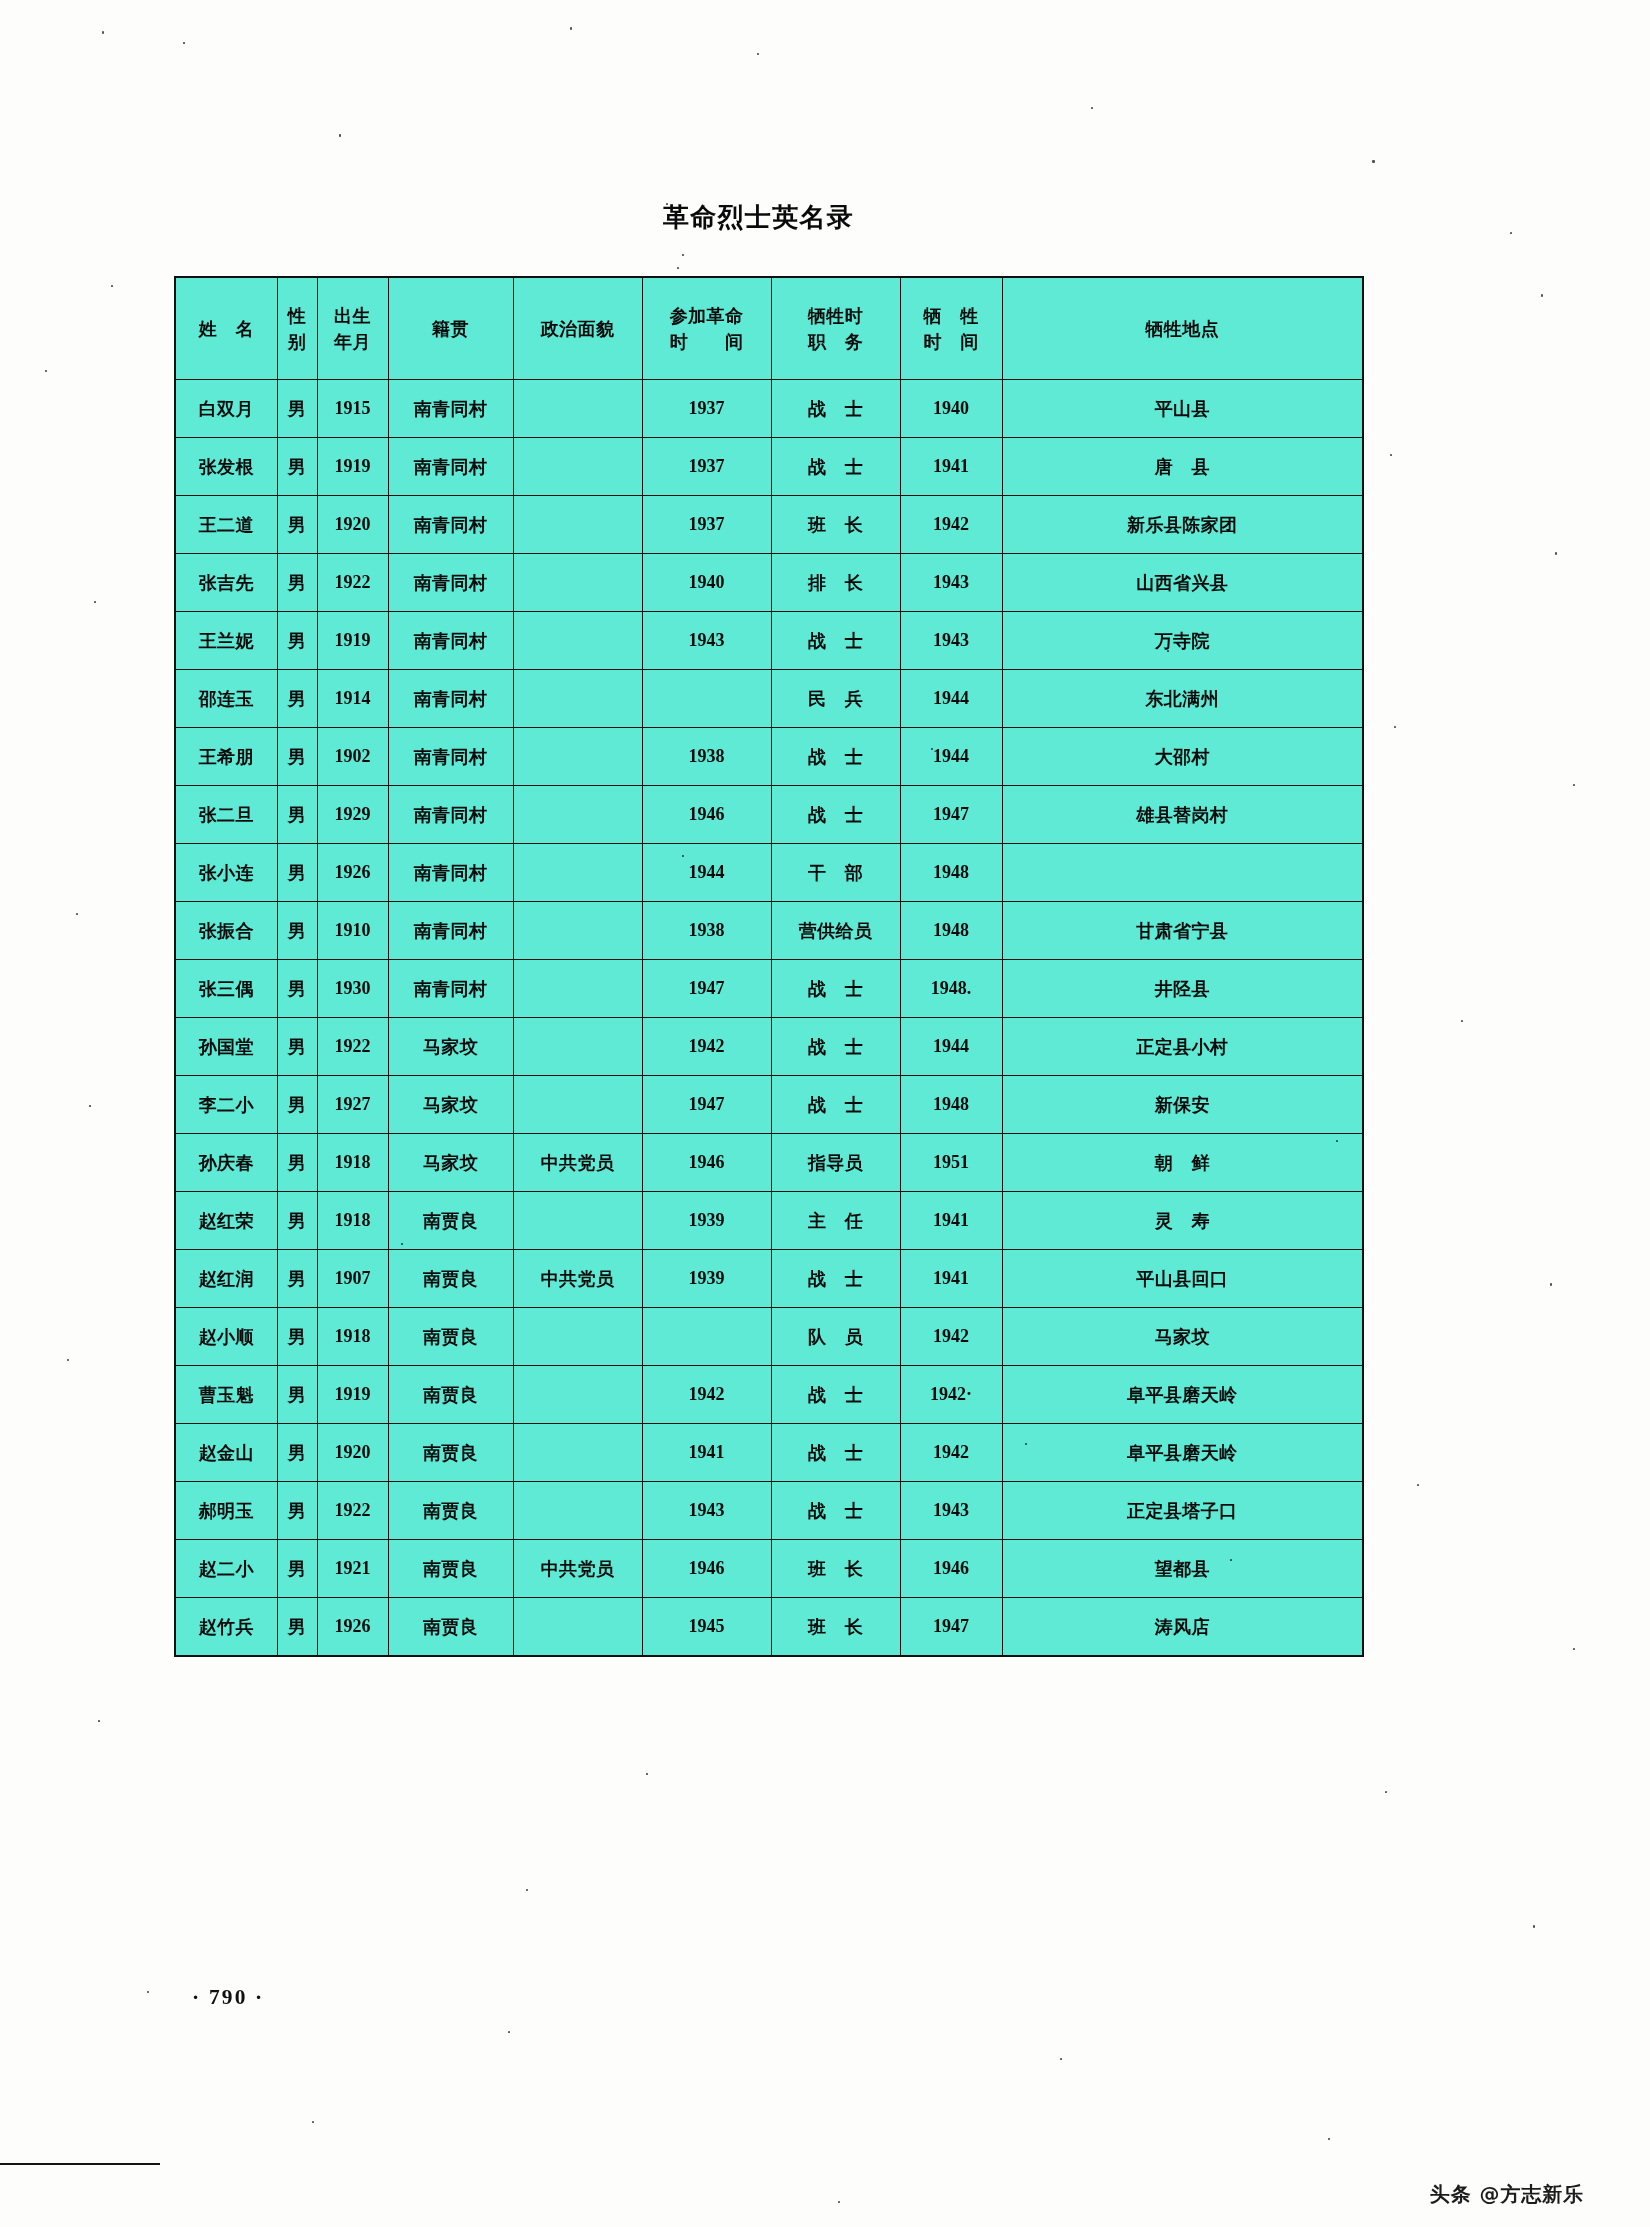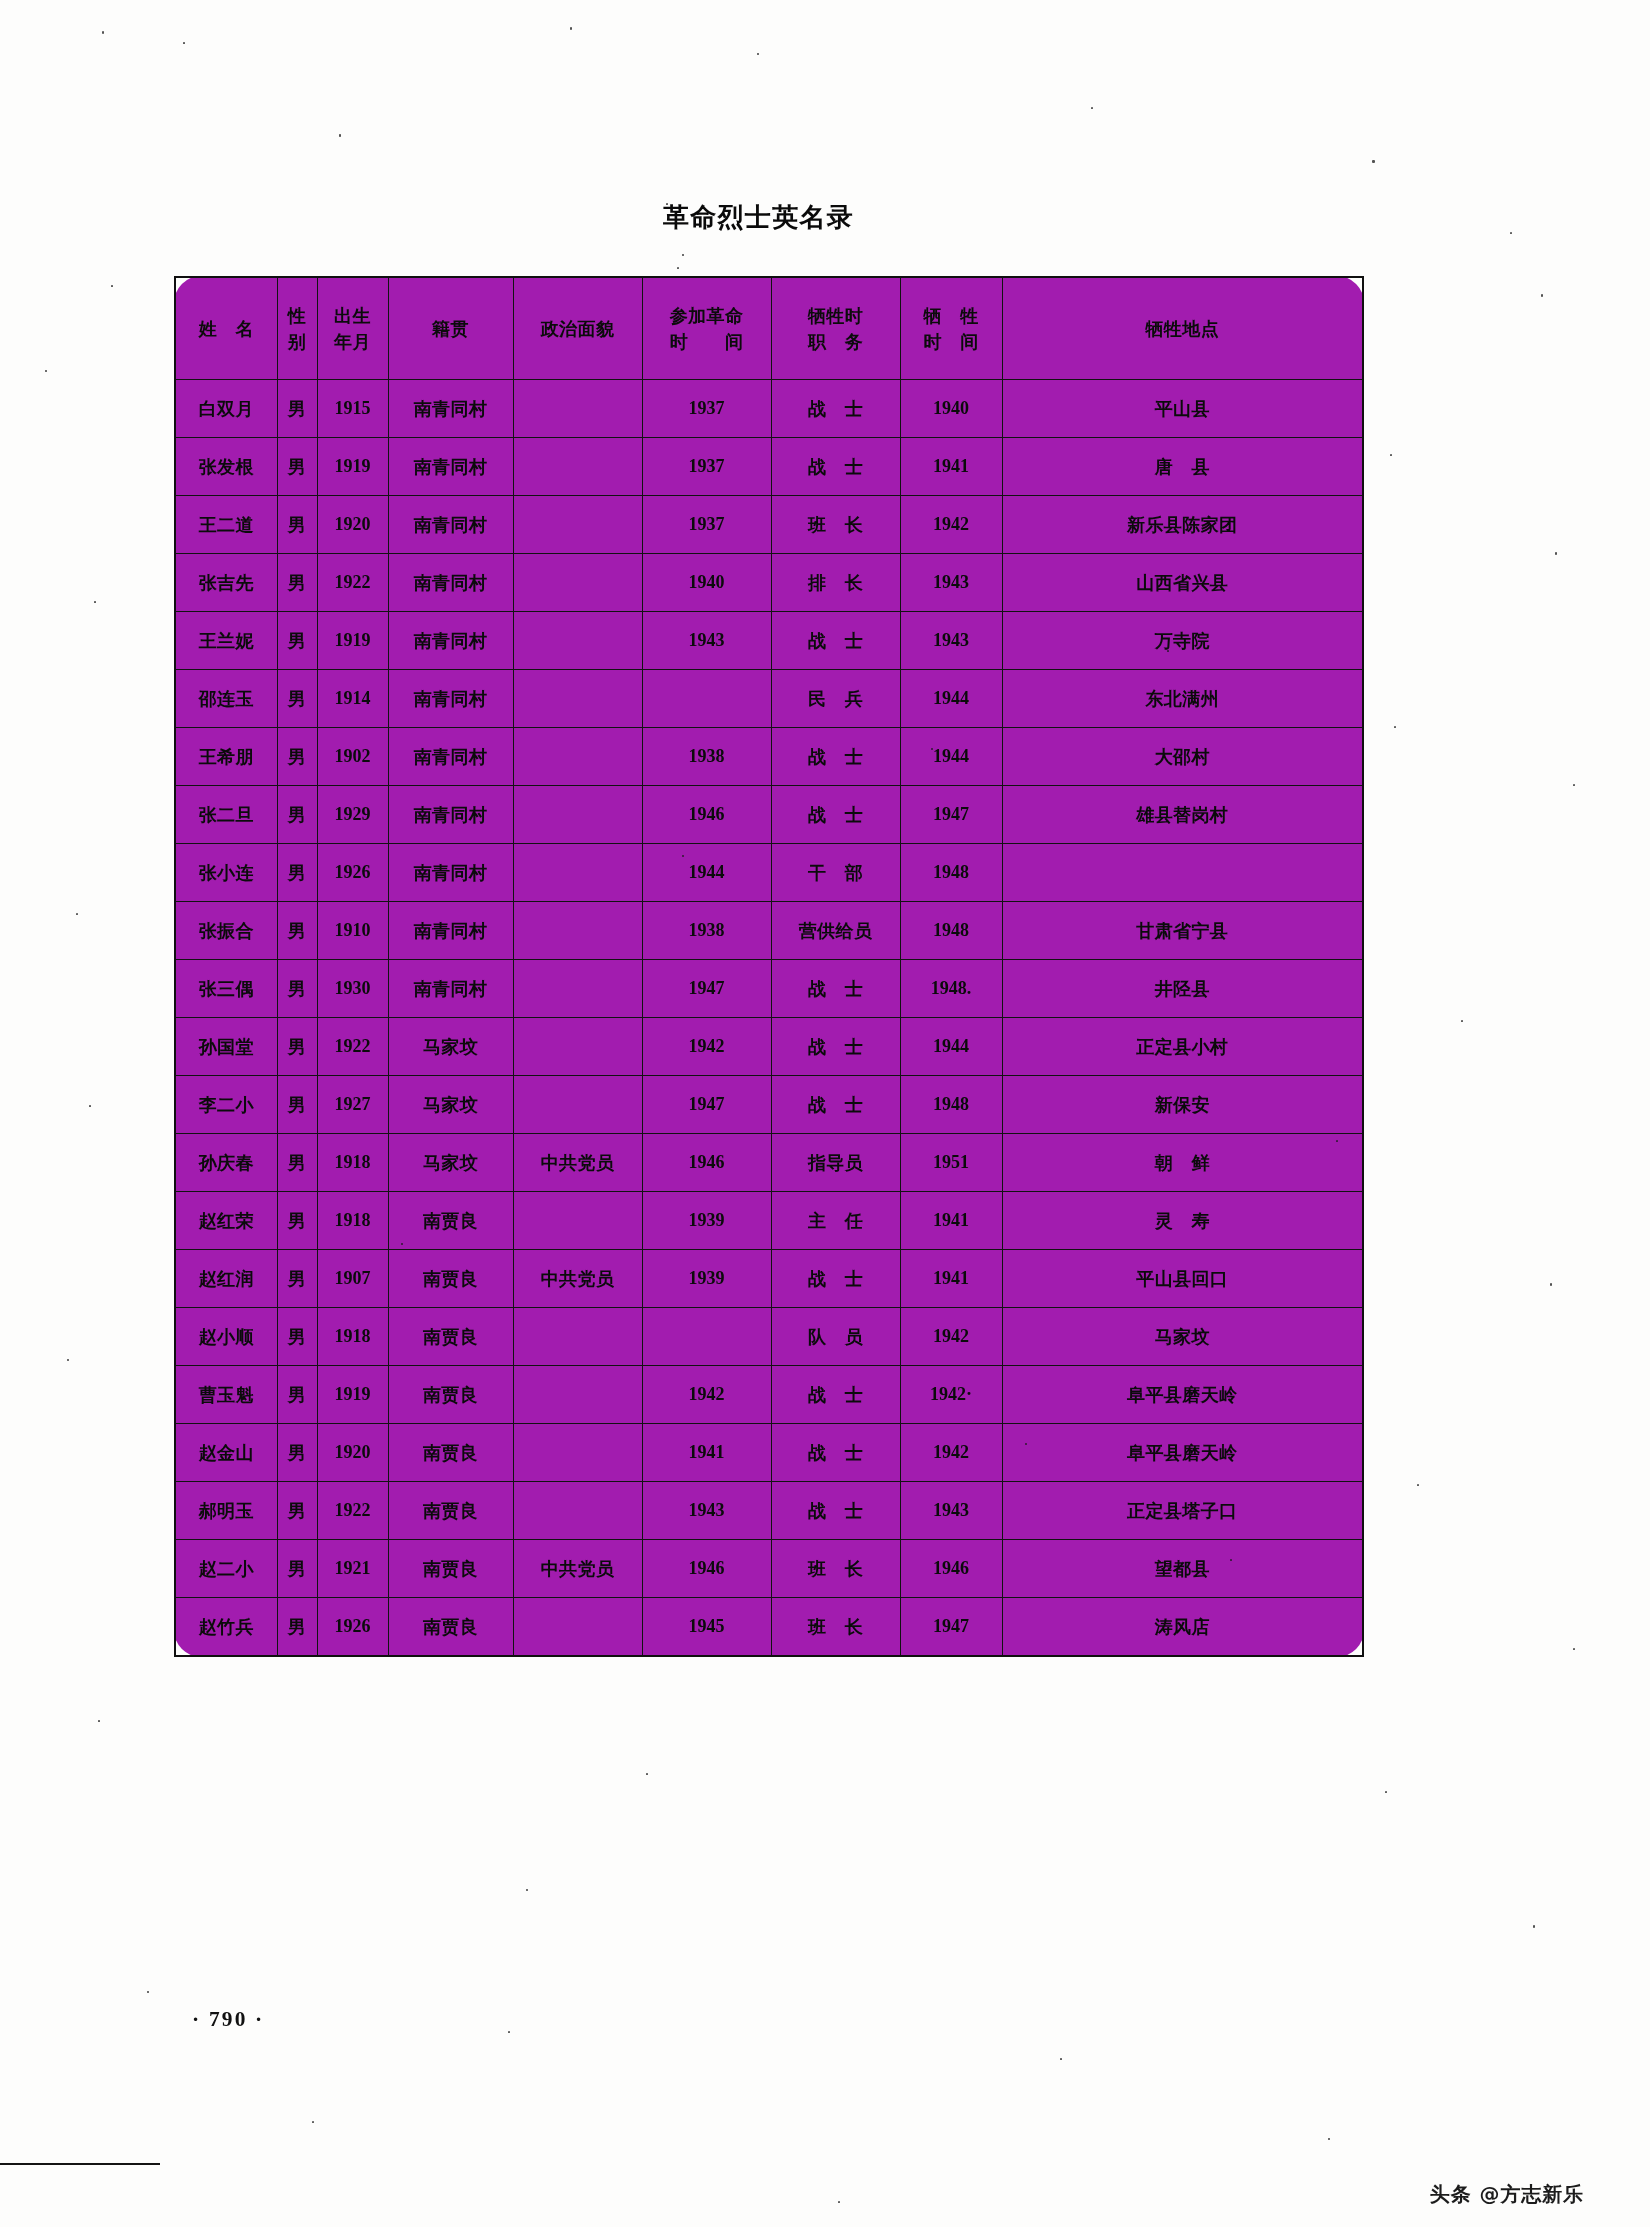--- a/index.html
+++ b/index.html
@@ -49,22 +49,21 @@
     position: absolute;
     left: 174px;
     top: 276px;
     width: 1189px;
   }
 
   table.roster {
     border-collapse: collapse;
     width: 1189px;
     table-layout: fixed;
-    background: #a21caf;
-    border-radius: 27px;
+    background: #5eead4;
   }
   table.roster td, table.roster th {
     border: 1.3px solid #121212;
     padding: 0;
     text-align: center;
     vertical-align: middle;
     color: #0b0b0b;
     font-family: "DejaVu Sans", sans-serif;
     font-weight: 700;
   }
@@ -105,21 +104,20 @@
 
   #page-number {
     position: absolute;
     left: 192px;
     top: 1985px;
     font-family: "Liberation Serif", serif;
     font-size: 21.4px;
     font-weight: 700;
     letter-spacing: 2.2px;
     color: #111;
-    margin-top: 22px;
   }
 
   #footer-rule {
     position: absolute;
     left: 0;
     top: 2163px;
     width: 160px;
     height: 2.2px;
     background: #141414;
   }

